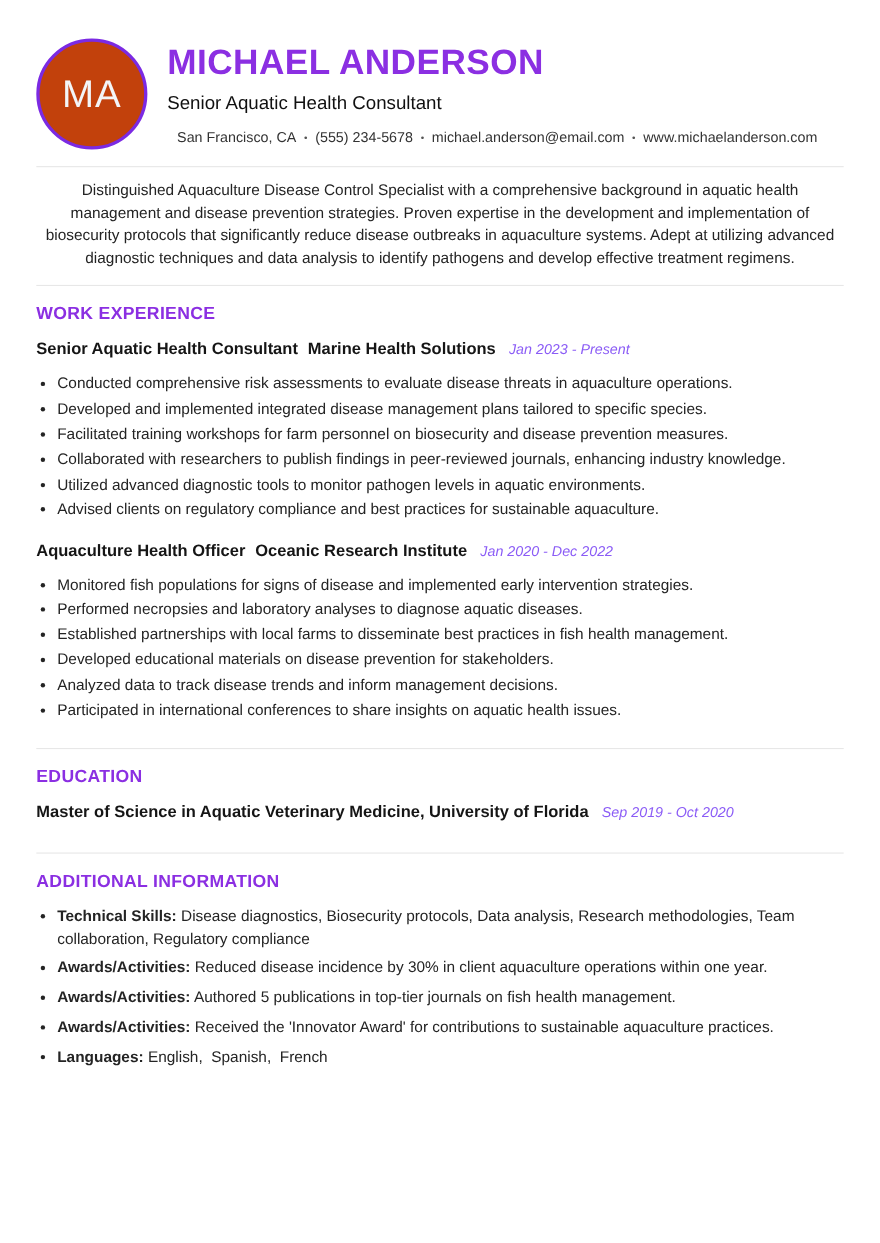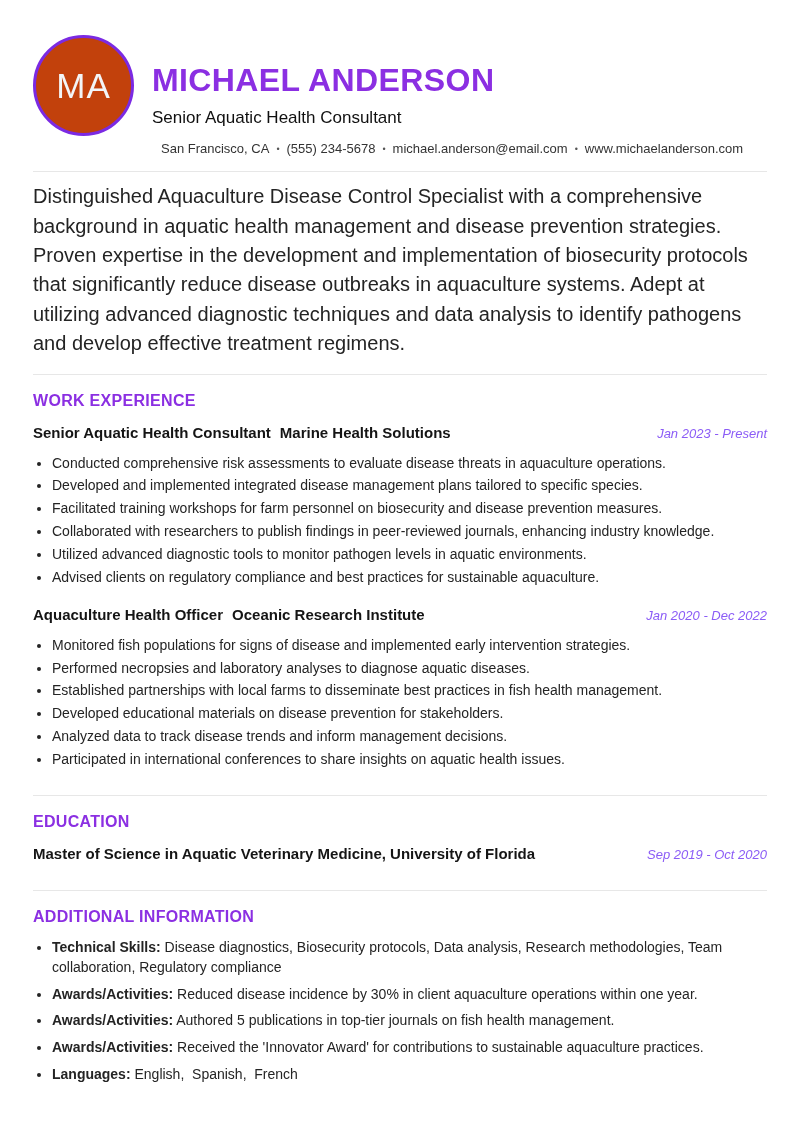--- a/index.html
+++ b/index.html
@@ -17,45 +17,45 @@
   .avatar {
     width: 101px; height: 101px; flex: 0 0 101px;
     border-radius: 50%;
     background: #c2410c;
     border: 3px solid #7b2ae3;
     display: flex; align-items: center; justify-content: center;
   }
   .avatar-initials {
     color: #f3f5f7; font-size: 35px; font-weight: 400; letter-spacing: 1px;
   }
-  .header-text { padding-top: 4px; min-width: 0; margin-top: 24px; }
+  .header-text { padding-top: 4px; min-width: 0; }
   .name {
     font-size: 32px; font-weight: 700; color: #8b2fe2; letter-spacing: 0.4px;
     line-height: 1.1;
   }
   .job-subtitle { font-size: 17px; color: #101010; margin-top: 10px; }
   .contact-row {
     margin-top: 13px; padding-left: 9px;
     font-size: 13px; color: #333333;
     display: flex; align-items: center; gap: 7px; flex-wrap: wrap;
   }
   .contact-sep { font-size: 9px; color: #555555; }
 
   
   hr.divider { border: none; border-top: 1px solid #e7e7e7; margin-top: 15px; }
   .section-heading {
     font-size: 16px; font-weight: 700; color: #8b2fe2;
     letter-spacing: 0.3px; margin-top: 17px;
   }
-  .summary-text { font-size: 20px; line-height: 1.47; margin-top: 10px; }
+  .summary-text { font-size: 14px; line-height: 1.47; margin-top: 10px; text-align: center; }
 
   
   .job { margin-top: 14px; }
   .job + .job { margin-top: 19px; }
-  .row-between { display: flex; justify-content: space-between; align-items: baseline; }
+  .row-between { display: flex; align-items: baseline; gap: 12px; }
   .job-title, .job-company, .degree { font-size: 15px; font-weight: 700; color: #151515; }
   .job-company { margin-left: 9px; }
   .job-dates { font-size: 13px; font-style: italic; color: #8b5cf6; white-space: nowrap; }
 
   ul.bullets { margin-top: 11px; padding-left: 19px; list-style: disc outside; }
   ul.bullets li { font-size: 14px; line-height: 1.45; margin-bottom: 2.5px; color: #242424; }
   ul.bullets li::marker { color: #242424; }
 
   .section--education { padding-bottom: 13px; }
   .section--education .row-between { margin-top: 14px; }

